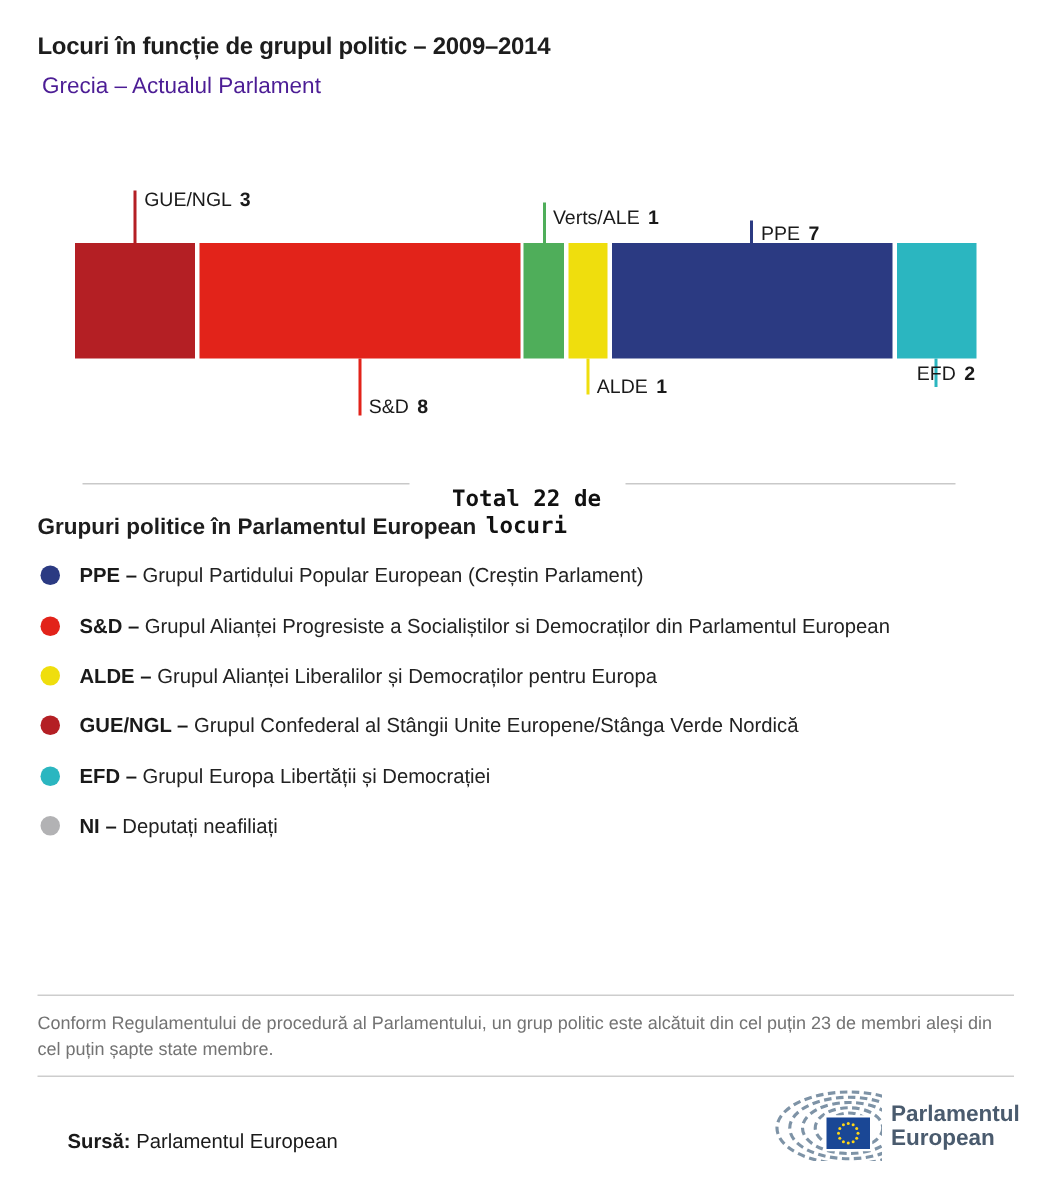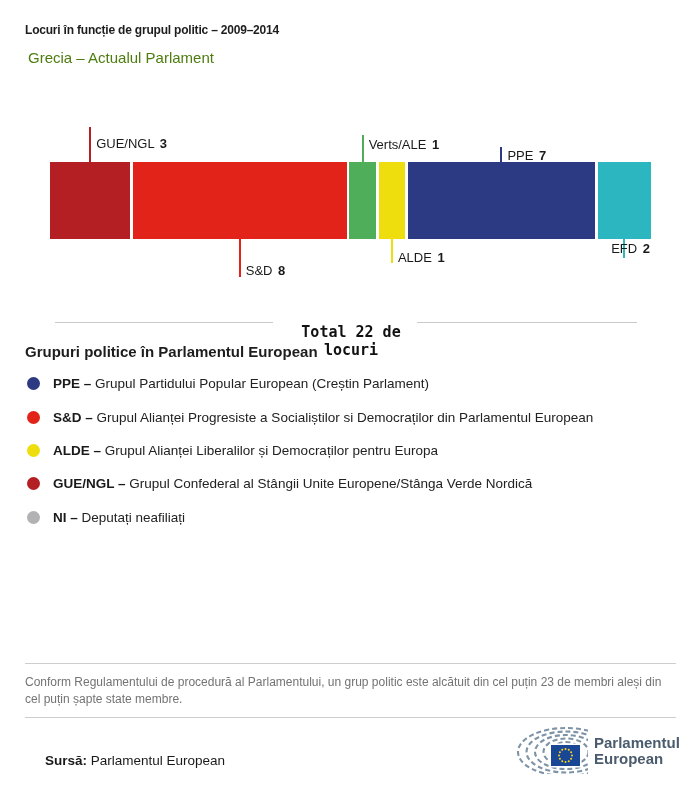--- a/index.html
+++ b/index.html
@@ -3,25 +3,25 @@
 <meta charset="utf-8">
 <style>
   html,body{margin:0;padding:0;}
   body{
     width:700px;height:786px;background:#ffffff;position:relative;overflow:hidden;
     font-family:"Liberation Sans", sans-serif;color:#1b1b1b;
   }
   #canvas{position:absolute;inset:0;}
   #title{
     position:absolute;left:25px;top:23px;margin:0;
-    font-size:12px;font-weight:bold;color:#1d1d1d;letter-spacing:-0.2px;
+    font-size:16px;font-weight:bold;color:#1d1d1d;letter-spacing:-0.2px;
   }
   #subtitle{
     position:absolute;left:28px;top:49px;
-    font-size:15px;color:#4d7c0f;
+    font-size:15px;color:#4c1d95;
   }
   #chart{position:absolute;inset:0;}
   .seg{position:absolute;}
   .leader{position:absolute;width:2px;}
   .bar-label{
     position:absolute;font-size:13px;white-space:nowrap;color:#1a1a1a;
   }
   .bar-label b{font-weight:bold;margin-left:2px;}
   .hline{position:absolute;height:1px;background:#c9c9c9;}
   #total-line-left{left:55px;top:322px;width:218px;}
@@ -61,21 +61,21 @@
 <body>
 
 <div id="canvas">
 
   <h1 id="title">Locuri în funcție de grupul politic – 2009–2014</h1>
   <div id="subtitle">Grecia – Actualul Parlament</div>
 
   <div id="chart">
       <div class="seg" style="left: 50px; top: 162px; width: 80.25px; height: 77px; background: rgb(180, 31, 36);"></div>
       <div class="leader" style="left: 89.125px; top: 127px; height: 35px; background: rgb(180, 31, 36);"></div>
-      <div class="bar-label" style="top: 136px; left: 96.125px;"><span>GUE/NGL</span> <b>3</b></div>
+      <div class="bar-label" style="top: 125px; left: 96.125px;"><span>GUE/NGL</span> <b>3</b></div>
       <div class="seg" style="left: 132.75px; top: 162px; width: 214px; height: 77px; background: rgb(226, 35, 26);"></div>
       <div class="leader" style="left: 238.75px; top: 239px; height: 38px; background: rgb(226, 35, 26);"></div>
       <div class="bar-label" style="top: 263px; left: 245.75px;"><span>S&amp;D</span> <b>8</b></div>
       <div class="seg" style="left: 349.25px; top: 162px; width: 26.75px; height: 77px; background: rgb(79, 174, 90);"></div>
       <div class="leader" style="left: 361.625px; top: 135px; height: 27px; background: rgb(79, 174, 90);"></div>
       <div class="bar-label" style="top: 137px; left: 368.625px;"><span>Verts/ALE</span> <b>1</b></div>
       <div class="seg" style="left: 378.5px; top: 162px; width: 26.75px; height: 77px; background: rgb(239, 222, 13);"></div>
       <div class="leader" style="left: 390.875px; top: 239px; height: 24px; background: rgb(239, 222, 13);"></div>
       <div class="bar-label" style="top: 250px; left: 397.875px; text-align: right;"><span>ALDE</span> <b>1</b></div>
       <div class="seg" style="left: 407.75px; top: 162px; width: 187.25px; height: 77px; background: rgb(43, 58, 130);"></div>
@@ -100,20 +100,24 @@
         <span class="dot" style="background: rgb(226, 35, 26);"></span>
         <span class="ltxt"><b>S&amp;D –</b> <span>Grupul Alianței Progresiste a Socialiștilor si Democraților din Parlamentul European</span></span>
       </div>
       <div class="lrow">
         <span class="dot" style="background: rgb(239, 222, 13);"></span>
         <span class="ltxt"><b>ALDE –</b> <span>Grupul Alianței Liberalilor și Democraților pentru Europa</span></span>
       </div>
       <div class="lrow">
         <span class="dot" style="background: rgb(180, 31, 36);"></span>
         <span class="ltxt"><b>GUE/NGL –</b> <span>Grupul Confederal al Stângii Unite Europene/Stânga Verde Nordică</span></span>
+      </div>
+      <div class="lrow">
+        <span class="dot" style="background: rgb(43, 182, 192);"></span>
+        <span class="ltxt"><b>EFD –</b> <span>Grupul Europa Libertății și Democrației</span></span>
       </div>
       <div class="lrow">
         <span class="dot" style="background: rgb(178, 178, 180);"></span>
         <span class="ltxt"><b>NI –</b> <span>Deputați neafiliați</span></span>
       </div>
     </div>
 
   <div id="div1" class="hline"></div>
   <div id="footnote">Conform Regulamentului de procedură al Parlamentului, un grup politic este alcătuit din cel puțin 23 de membri aleși din cel puțin șapte state membre.</div>
   <div id="div2" class="hline"></div>

